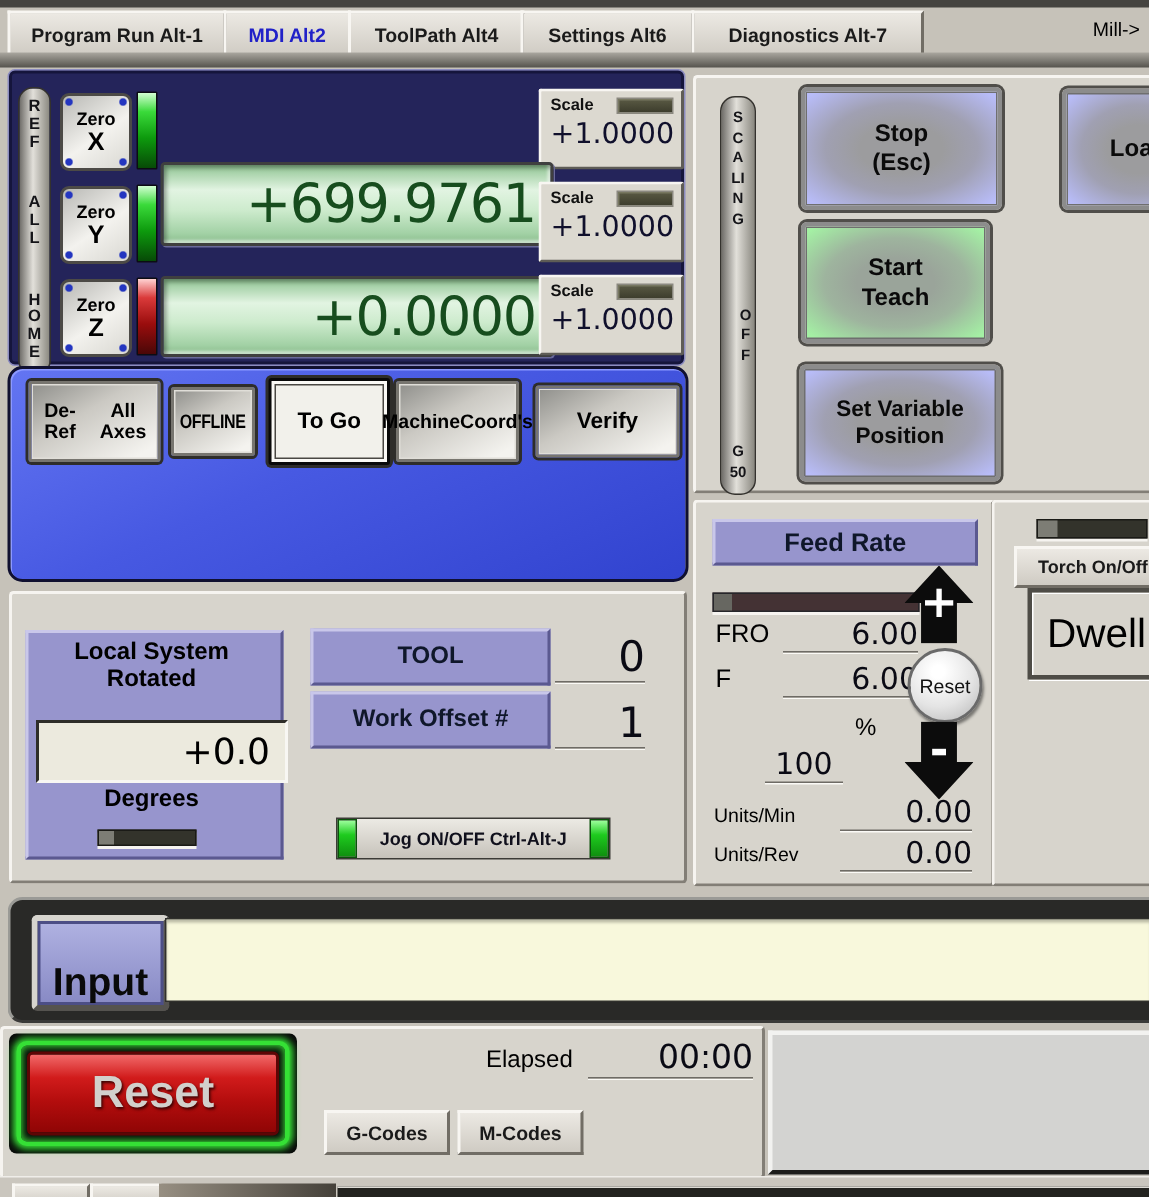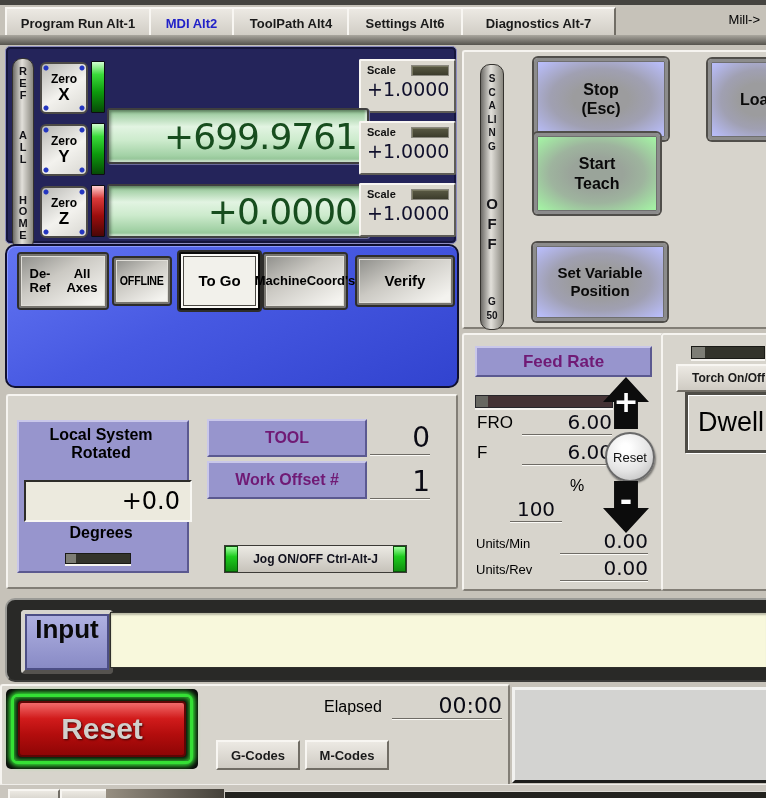--- a/index.html
+++ b/index.html
@@ -64,21 +64,21 @@
   
   .glow{position:absolute;display:flex;flex-direction:column;align-items:center;justify-content:center;
     border:3px solid #8c8c8c;border-radius:4px;box-shadow:0 0 0 2px #504e4a,inset 0 0 0 1px #6f6f6f;
     font-weight:bold;font-size:16px;line-height:1.2;text-align:center;color:#0a0a0a;}
   .glow.blue{background:radial-gradient(ellipse 72% 72% at 50% 50%,#9c9c9e 30%,#a0a0b2 55%,#b8bcf8 92%);}
   .glow.green{background:radial-gradient(ellipse 72% 72% at 50% 50%,#9aa49a 30%,#9eb49e 55%,#a4f0a4 92%);}
 
   
   .peri{position:absolute;background:#9795cd;border:2px solid;
     border-color:#c9c7ea #5b5990 #5b5990 #c9c7ea;display:flex;align-items:center;justify-content:center;
-    font-weight:bold;color:#701a75;text-align:right;}
+    font-weight:bold;color:#0f172a;text-align:right;}
   .uval{position:absolute;display:flex;align-items:flex-end;justify-content:flex-end;
     font-family:"DejaVu Sans",sans-serif;border-bottom:1px solid #6e6b65;box-shadow:0 1px 0 #fbfaf6;
     color:#0a0a14;}
 
   
   .meter{position:absolute;background:#443234;border:1px solid #26262a;box-shadow:0 2px 0 #f6f4f0;}
   .meter .cap{position:absolute;left:0;top:0;bottom:0;width:12px;background:#676761;}
   .arrow{position:absolute;background:#0c0c0c;display:flex;align-items:center;justify-content:center;
     color:#fff;font-weight:bold;font-size:30px;font-family:"DejaVu Sans",sans-serif;}
   .arrow.up{clip-path:polygon(50% 0%,100% 48%,76% 48%,76% 100%,24% 100%,24% 48%,0% 48%);}
@@ -99,21 +99,21 @@
   .jog-cap{width:11px;background:linear-gradient(180deg,#9dff9d,#1ecb1e 40%,#0f8f0f);border:1px solid #0a520a;}
   .jog-lab{flex:1;display:flex;align-items:center;justify-content:center;font-size:12px;font-weight:bold;color:#10101c;}
   .dwell-box{position:absolute;border:3px solid #4e4c46;box-shadow:inset 1px 1px 0 #fff,1px 1px 0 #fff;
     display:flex;align-items:center;padding-left:10px;font-size:27px;color:#000;overflow:hidden;}
 
   
   .input-panel{position:absolute;background:#292927;border:2px solid;
     border-color:#9a9a96 #3a3a38 #3a3a38 #9a9a96;border-radius:10px 0 0 10px;}
   .input-btn{position:absolute;border:4px solid;border-color:#d6d4ce #55534f #55534f #d6d4ce;border-radius:4px;
     background:linear-gradient(180deg,#b0b2e2 0%,#8789c4 100%);box-shadow:inset 0 0 0 2px #4c4e86;
-    display:flex;align-items:flex-start;justify-content:center;font-size:26px;font-weight:bold;color:#0a0a0a;}
+    display:flex;align-items:flex-end;justify-content:center;font-size:26px;font-weight:bold;color:#0a0a0a;}
   .mdi-field{position:absolute;background:#f8f8dc;border:1px solid #30302c;
     box-shadow:inset 0 2px 2px rgba(0,0,0,.25);font-size:20px;font-family:"Liberation Sans",sans-serif;
     padding:0 8px;outline:none;}
 
   
   .reset-wrap{position:absolute;background:#0a0a0a;border-radius:5px;padding:5px;}
   .reset-ring{height:100%;border:3px solid #35e035;border-radius:7px;
     box-shadow:0 0 5px 2px rgba(60,255,60,.9),inset 0 0 5px 1px rgba(60,255,60,.8);
     background:#0a0a0a;padding:4px;box-sizing:border-box;}
   .reset-face{height:100%;box-sizing:border-box;border:2px solid #5e0505;border-radius:4px;
@@ -216,28 +216,28 @@
         <span>Coord's</span>
     </div>
     <div class="mode-btn" style="left:350px;top:11px;width:92px;height:44px;font-size:15px;">
       <span>Verify</span>
     </div>
   </div>
 
   <div class="panel" style="left:462px;top:50px;width:310px;height:275px;">
     <div class="vstrip" style="left:16px;top:12px;width:22px;height:250px;gap:20px;">
       <span class="vword" style="font-size:10px;line-height:1.35;">SCALING</span>
-      <span class="vword" style="font-size:15px;line-height:1.35;">OFF</span>
+      <span class="vword" style="font-size:10px;line-height:1.35;padding-left:10px;">OFF</span>
       <span class="vword" style="font-size:10px;line-height:1.35;">G50</span>
     </div>
     <div class="glow blue" style="left:70px;top:6px;width:128px;height:76px;">
       <span>Stop</span>
         <span>(Esc)</span>
     </div>
-    <div class="glow green" style="left:70px;top:81px;width:120px;height:75px;">
+    <div class="glow green" style="left:70px;top:96px;width:120px;height:75px;">
       <span>Start</span>
         <span>Teach</span>
     </div>
     <div class="glow blue" style="left:69px;top:191px;width:128px;height:72px;font-size:15px;">
       <span>Set Variable</span>
         <span>Position</span>
     </div>
     <div class="glow blue" style="left:244px;top:7px;width:96px;height:75px;">
       <span>Load</span>
     </div>

